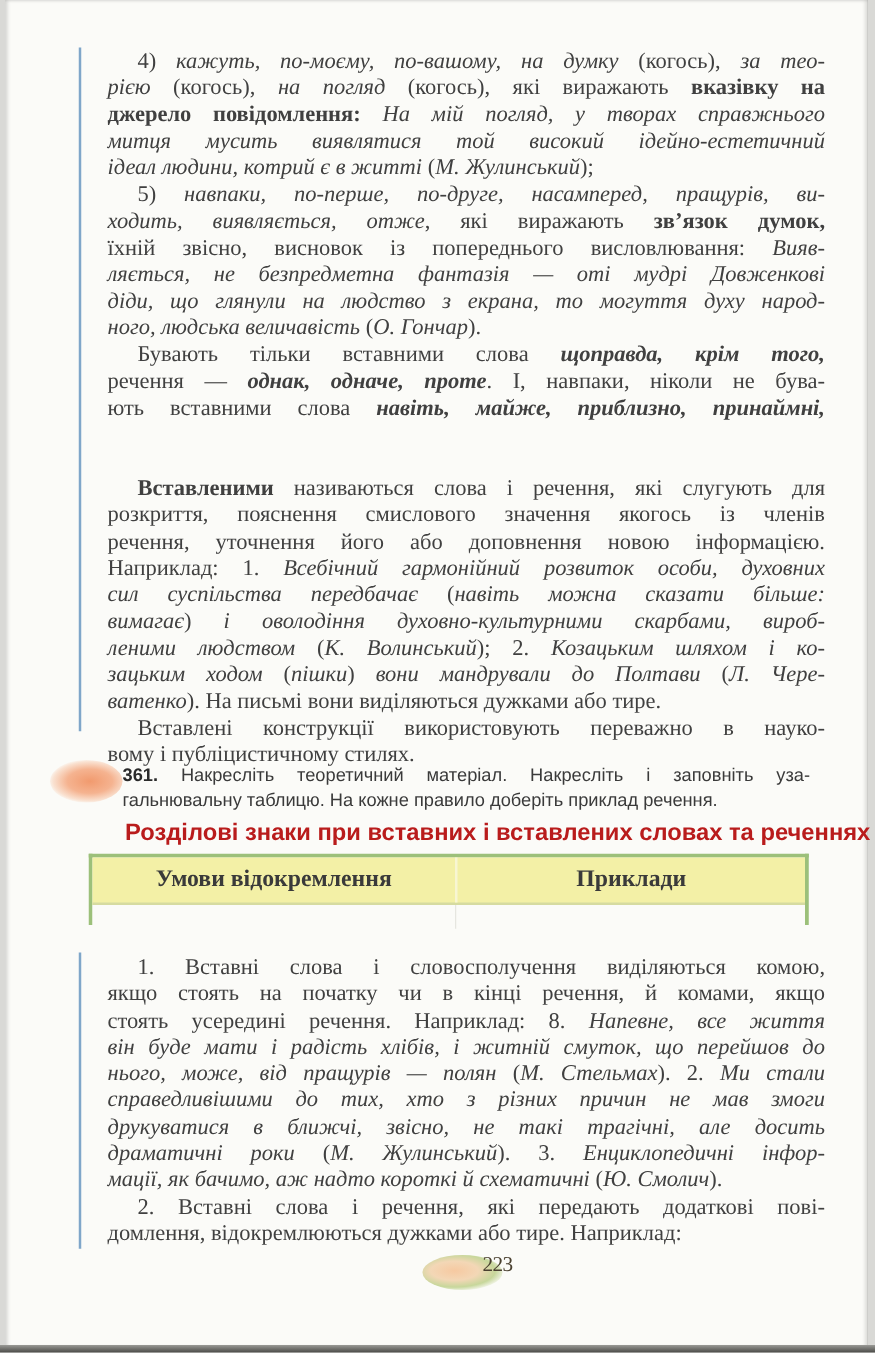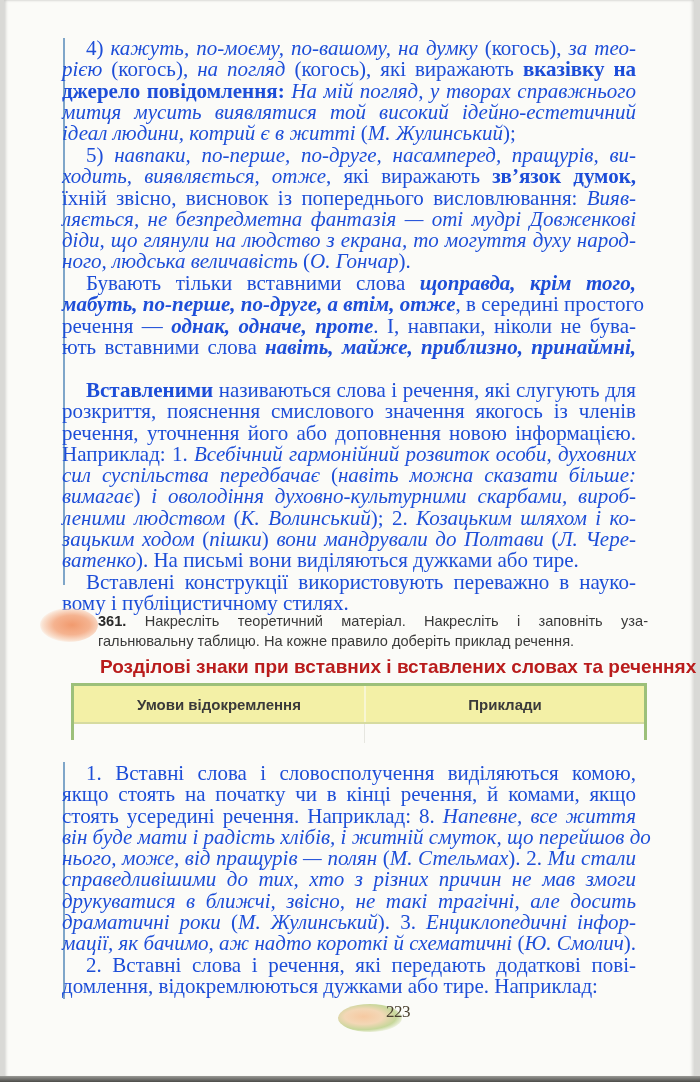--- a/index.html
+++ b/index.html
@@ -14,22 +14,22 @@
     box-shadow: inset 2px 0 3px rgba(0,0,0,0.15), inset -2px 0 3px rgba(0,0,0,0.12);
   }
   .bottom-edge {
     position: absolute; left: 0; top: 1076px; width: 700px; height: 6px;
     background: linear-gradient(#9a9a96, #4b4b48);
   }
   .margin-line {
     position: absolute; left: 63px; width: 2px; background: #7fa6c9;
   }
   .body-text {
-    position: absolute; left: 62px; width: 574px;
-    font-size: 21px; line-height: 21.3px; color: #1d4ed8;
+    position: absolute; left: 86px; width: 574px;
+    font-size: 18px; line-height: 21.3px; color: #404040;
     text-align: justify; text-align-last: justify;
   }
   .line { display: block; white-space: nowrap; text-align: justify; text-align-last: justify; }
   .line.last { text-align-last: left; }
   .ind { text-indent: 24px; }
   i { font-style: italic; }
   b { font-weight: bold; }
   .bi { font-weight: bold; font-style: italic; }
 
   .exercise {
@@ -52,22 +52,22 @@
   .table {
     position: absolute; left: 71px; top: 683px; width: 576px; height: 57px;
     border-left: 3px solid #9cc07a; border-right: 3px solid #9cc07a; border-top: 3px solid #9cc07a;
     box-sizing: border-box;
   }
   .thead {
     display: flex; height: 36px; background: #f3f0a6;
     border-bottom: 2px solid #d6dba0;
   }
   .th {
-    font-family: Liberation Sans, sans-serif;
-    font-weight: bold; font-size: 15px; color: #3a3a3a;
+    font-family: Liberation Serif, serif;
+    font-weight: bold; font-size: 19px; color: #3a3a3a;
     display: flex; align-items: center; justify-content: center;
   }
   .th.c1 { width: 290px; border-right: 2px solid #f8f6d2; }
   .th.c2 { flex: 1; }
   .tbody { display: flex; height: 19px; background: #fbfbf8; }
   .td.c1 { width: 290px; border-right: 1px solid #e6e6e0; }
   .td.c2 { flex: 1; }
 
   .page-num {
     position: absolute; left: 330px; top: 1000px; width: 80px; height: 36px;
@@ -101,21 +101,20 @@
 <div class="body-text" style="top:145px;">
     <span class="line ind"><span>5) </span><i>навпаки, по-перше, по-друге, насамперед, пращурів, ви-</i></span>
     <span class="line"><i>ходить, виявляється, отже</i><span>, які виражають </span><b>зв’язок думок,</b></span>
     <span class="line"><span>їхній звісно, висновок із попереднього висловлювання: </span><i>Вияв-</i></span>
     <span class="line"><i>ляється, не безпредметна фантазія — оті мудрі Довженкові</i></span>
     <span class="line"><i>діди, що глянули на людство з екрана, то могуття духу народ-</i></span>
     <span class="line last"><i>ного, людська величавість </i><span>(</span><i>О. Гончар</i><span>).</span></span>
   </div>
 <div class="body-text" style="top:273px;">
     <span class="line ind"><span>Бувають тільки вставними слова </span><span class="bi">щоправда, крім того,</span></span>
-    <span class="line"><span class="bi">мабуть, по-перше, по-друге, а втім, отже</span><span>, в середині простого</span></span>
     <span class="line"><span>речення — </span><span class="bi">однак, одначе, проте</span><span>. І, навпаки, ніколи не бува-</span></span>
     <span class="line"><span>ють вставними слова </span><span class="bi">навіть, майже, приблизно, принаймні,</span></span>
   </div>
 <div class="body-text" style="top:380px;">
     <span class="line ind"><b>Вставленими</b><span> називаються слова і речення, які слугують для</span></span>
     <span class="line"><span>розкриття, пояснення смислового значення якогось із членів</span></span>
     <span class="line"><span>речення, уточнення його або доповнення новою інформацією.</span></span>
     <span class="line"><span>Наприклад: 1. </span><i>Всебічний гармонійний розвиток особи, духовних</i></span>
     <span class="line"><i>сил суспільства передбачає </i><span>(</span><i>навіть можна сказати більше:</i></span>
     <span class="line"><i>вимагає</i><span>) </span><i>і оволодіння духовно-культурними скарбами, вироб-</i></span>

